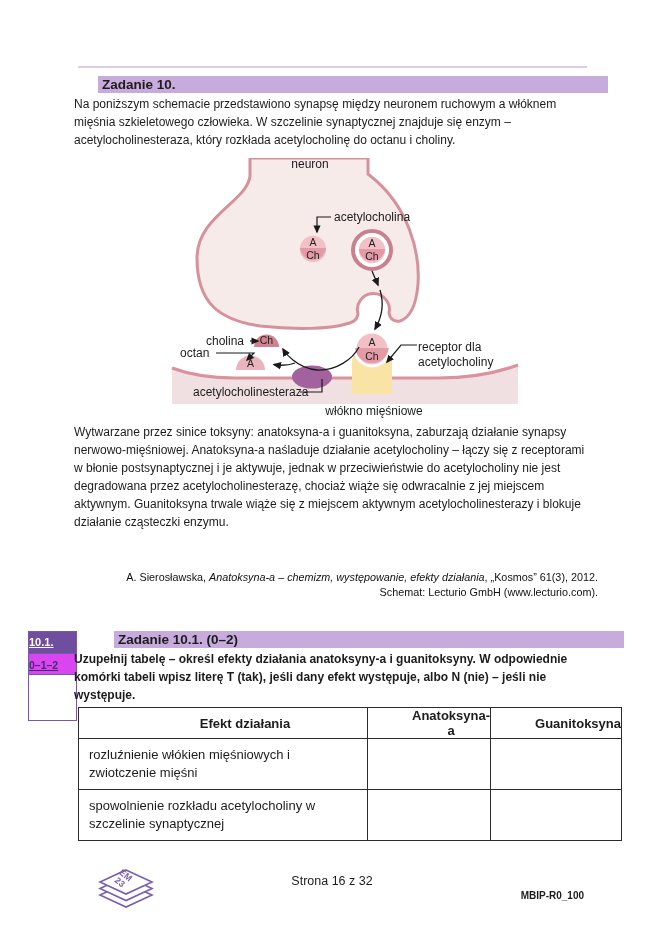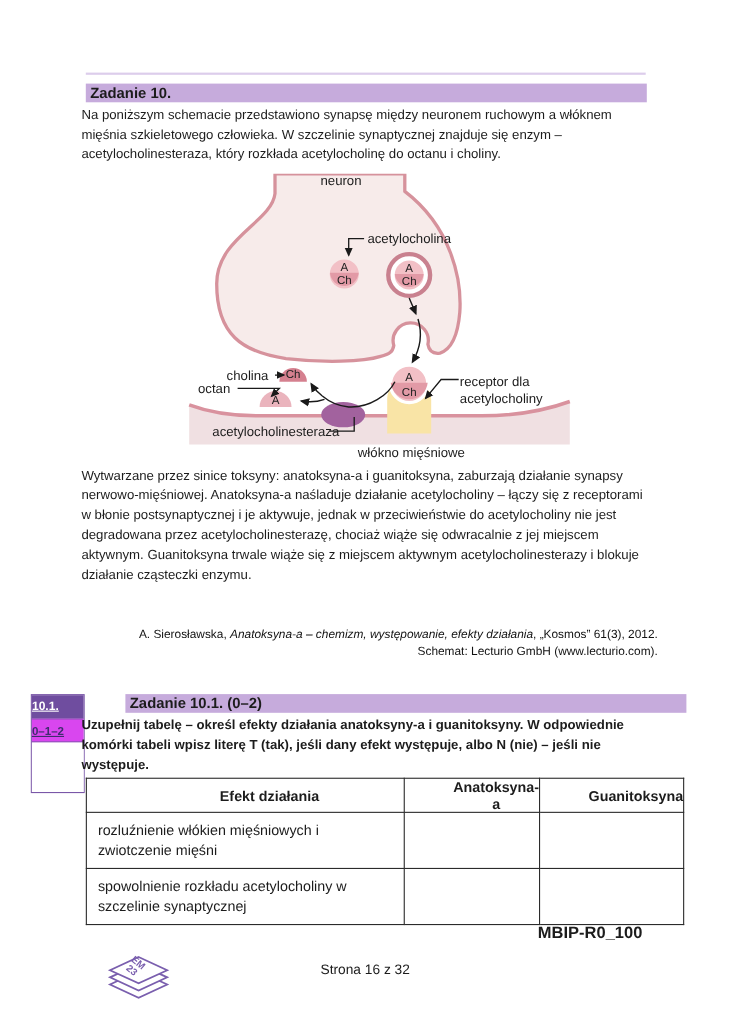--- a/index.html
+++ b/index.html
@@ -1,21 +1,21 @@
 <!DOCTYPE html>
 <html><head>
 <meta charset="utf-8">
 <style>
   html,body{margin:0;padding:0;background:#fff;}
   .page{position:relative;width:664px;height:938px;background:#ffffff;overflow:hidden;
         font-family:"Liberation Sans","DejaVu Sans",sans-serif;color:#1c1c1c;}
   .rule-top{position:absolute;left:78px;top:66px;width:509px;height:2px;background:#dccdeb;}
   .task-bar{position:absolute;left:78px;width:510px;height:17px;background:#c6abdc;
             font-size:13.5px;font-weight:bold;line-height:17px;padding-left:4px;box-sizing:border-box;}
-  #bar10{top:76px;}
+  #bar10{top:76px;margin-left:20px;}
   #bar101{top:631px;margin-left:36px;}
   .body-text{position:absolute;left:74px;width:512px;font-size:12px;line-height:18px;}
   #intro{top:95px;}
   #para1{top:423px;}
   #para2{top:533px;}
   #instruction{top:650px;font-weight:bold;}
   .citation{position:absolute;left:78px;top:570px;width:520px;text-align:right;
             font-size:10.8px;line-height:14.8px;color:#111;}
   .citation i{font-style:italic;}
   .diagram{position:absolute;left:150px;top:158px;width:370px;height:264px;}
@@ -33,21 +33,21 @@
   .effects-table{position:absolute;left:78px;top:707px;border-collapse:collapse;table-layout:fixed;}
   .effects-table td,.effects-table th{border:1.2px solid #2b2b2b;font-size:13px;vertical-align:middle;
         padding:0;box-sizing:border-box;}
   .effects-table th{font-weight:bold;text-align:center;height:29px;padding-left:44px;}
   .effects-table td.effect{padding:7px 10px;line-height:18px;vertical-align:middle;}
   .effects-table tr.datarow{height:51px;}
   .col-effect{width:289px;}
   .col-ans{width:108px;}
   
   .page-num{position:absolute;left:0;top:874px;width:664px;text-align:center;font-size:12.5px;}
-  .form-code{position:absolute;right:80px;top:840px;font-size:15px;font-weight:bold;}
+  .form-code{position:absolute;right:80px;top:890px;font-size:10px;font-weight:bold;}
   .logo{position:absolute;left:96px;top:868px;width:60px;height:50px;}
 </style>
 </head>
 <body>
 
 <div class="page">
 
   <div class="rule-top"></div>
 
   <div class="task-bar" id="bar10">Zadanie 10.</div>

